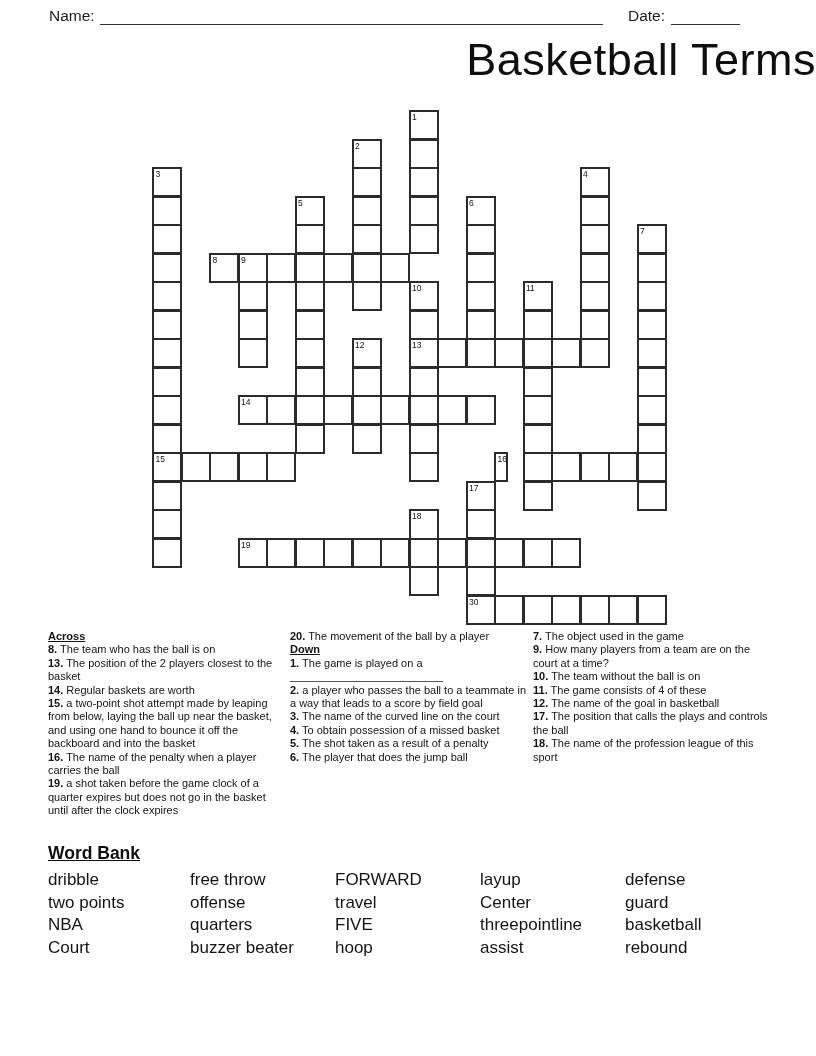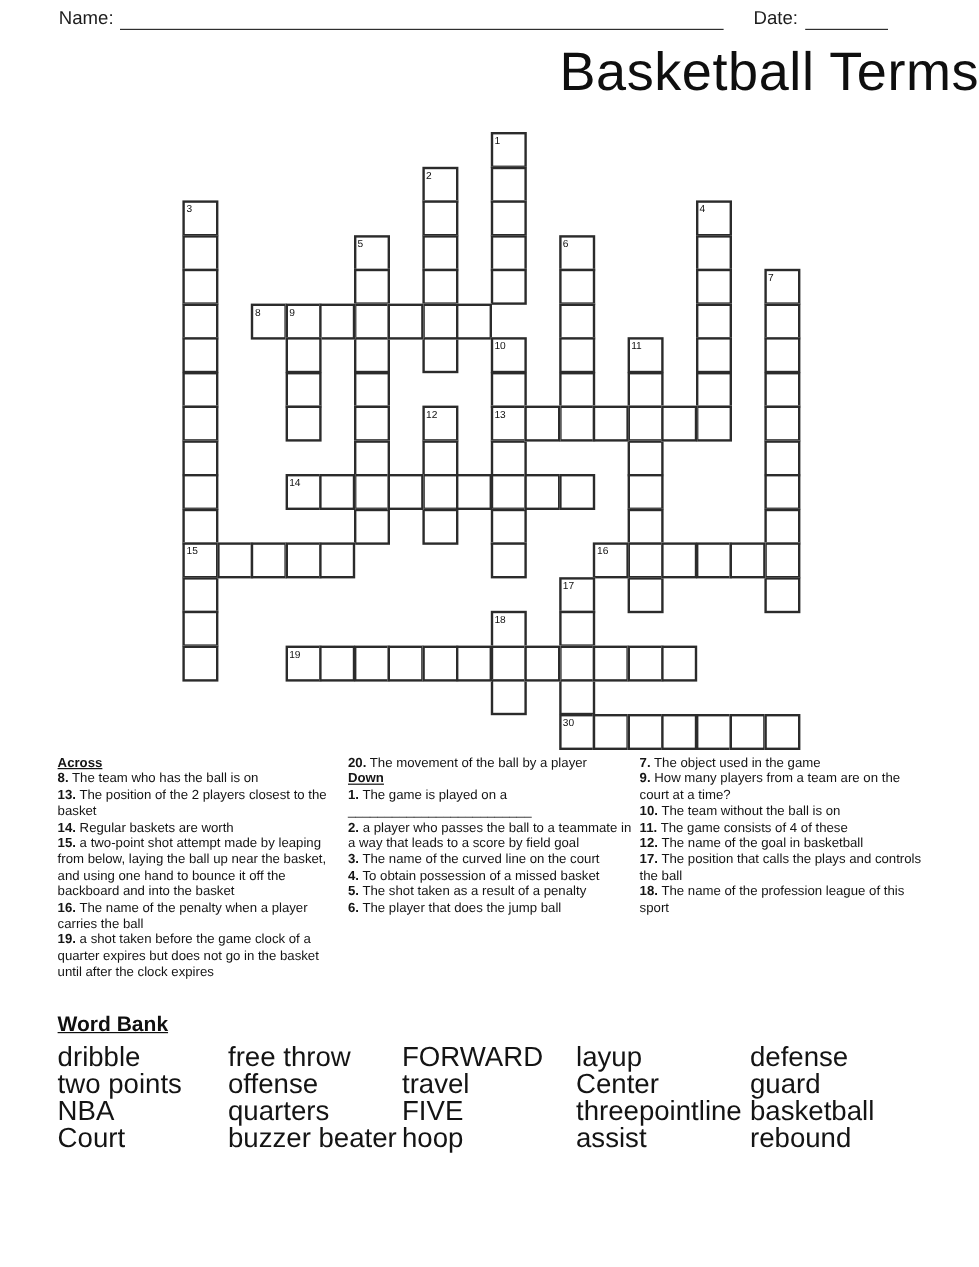--- a/index.html
+++ b/index.html
@@ -32,21 +32,21 @@
   .clue-col:nth-child(3){left:533px;width:235px;}
   .clue-heading{font-weight:bold;text-decoration:underline;}
   .clue{margin:0;}
   .clue .num{font-weight:bold;}
 
   
   .wordbank{position:absolute;left:48px;top:843px;right:40px;}
   .wb-heading{font-size:17.5px;line-height:20px;font-weight:bold;text-decoration:underline;
               color:#0f0f0f;margin:0 0 6px 0;}
   .wb-grid{display:grid;grid-template-columns:142px 145px 145px 145px 1fr;
-           font-size:23px;line-height:22.7px;color:#141414;}
+           font-size:17px;line-height:22.7px;color:#141414;}
 </style>
 </head>
 <body>
 
 <div class="page">
 
   <div class="header">
     <span class="hdr-label">Name:</span>
     <span class="fill-line name-line"></span>
     <span class="hdr-label">Date:</span>
@@ -176,21 +176,21 @@
       </div>
       <div class="cell" style="left: 114px; top: 285px; height: 30px; width: 30px;"></div>
       <div class="cell" style="left: 171px; top: 285px; height: 30px; width: 30px;"></div>
       <div class="cell" style="left: 228px; top: 285px; height: 30px; width: 30px;"></div>
       <div class="cell" style="left: 285px; top: 285px; height: 30px; width: 30px;"></div>
       <div class="cell" style="left: 313.5px; top: 285px; height: 30px; width: 30px;"></div>
       <div class="cell" style="left: 28.5px; top: 342px; height: 30px; width: 30px;"></div>
       <div class="cell" style="left: 57px; top: 342px; height: 30px; width: 30px;"></div>
       <div class="cell" style="left: 85.5px; top: 342px; height: 30px; width: 30px;"></div>
       <div class="cell" style="left: 114px; top: 342px; height: 30px; width: 30px;"></div>
-      <div class="cell" style="left: 342px; top: 342px; height: 30px; width: 30px;">
+      <div class="cell" style="left: 342px; top: 342px; height: 30px; width: 14px;">
         <span class="cell-num">16</span>
       </div>
       <div class="cell" style="left: 399px; top: 342px; height: 30px; width: 30px;"></div>
       <div class="cell" style="left: 427.5px; top: 342px; height: 30px; width: 30px;"></div>
       <div class="cell" style="left: 456px; top: 342px; height: 30px; width: 30px;"></div>
       <div class="cell" style="left: 313.5px; top: 370.5px; height: 30px; width: 30px;">
         <span class="cell-num">17</span>
       </div>
       <div class="cell" style="left: 313.5px; top: 399px; height: 30px; width: 30px;"></div>
       <div class="cell" style="left: 313.5px; top: 427.5px; height: 30px; width: 30px;"></div>

